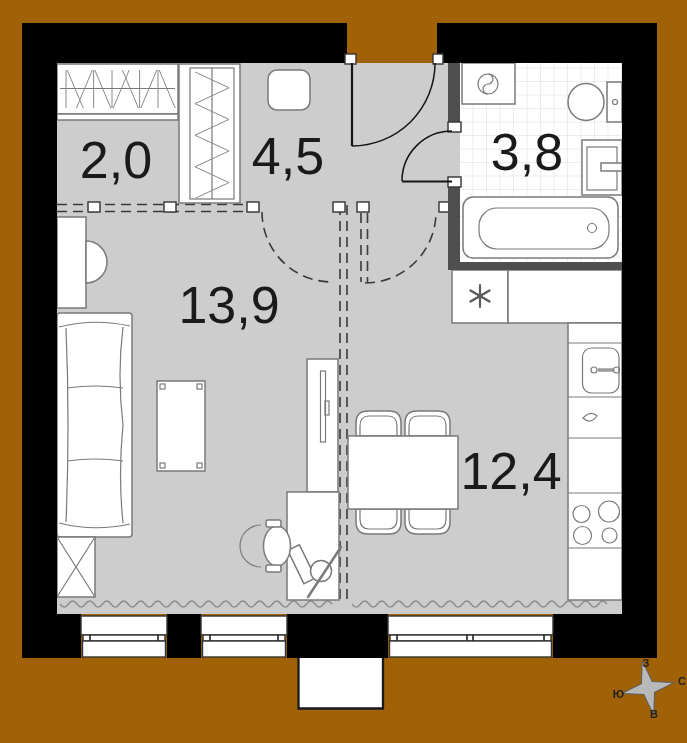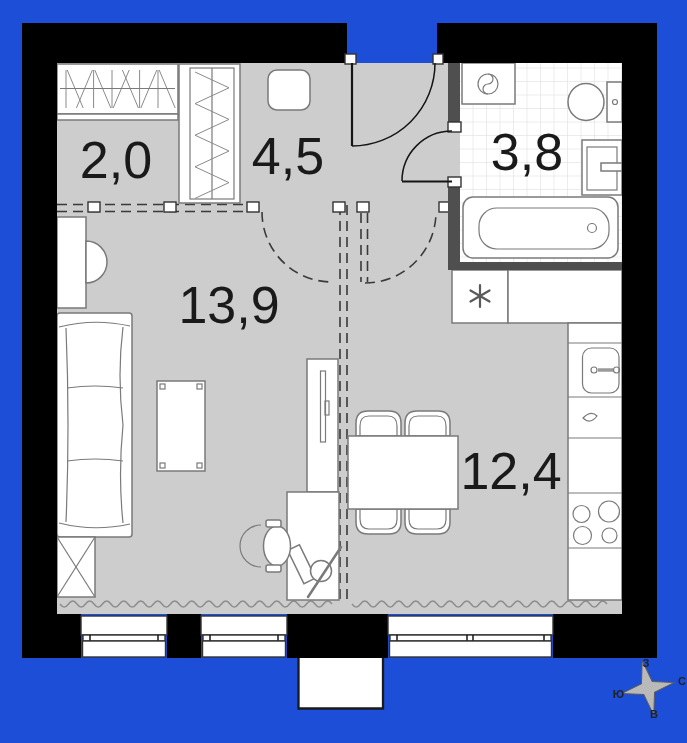--- a/index.html
+++ b/index.html
@@ -1,16 +1,16 @@
 <!DOCTYPE html>
 <html style="--wall: #000000; --partition: #4f4f4f; --floor: #cdcdcd; --outline: #7a7a7a; --label: #1a1a1a; --tile: #dadada; --dash: #3a3a3a; --compass: #b9b9b9;"><head>
 <meta charset="utf-8">
 <style>
   html,body{margin:0;padding:0;background:#fff;}
-  #stage{position:relative;width:687px;height:743px;background:#1d4ed8;overflow:hidden;
+  #stage{position:relative;width:687px;height:743px;background:#a16207;overflow:hidden;
          font-family:"Liberation Sans",sans-serif;}
   svg{position:absolute;left:0;top:0;}
   .wall{fill:var(--wall,#000);}
   .part{fill:var(--partition,#4f4f4f);}
   .floor{fill:var(--floor,#cfcfcf);}
   .furn{fill:#fff;stroke:var(--outline,#7a7a7a);stroke-width:1.5;}
   .thin{fill:none;stroke:var(--outline,#7a7a7a);stroke-width:1.2;}
   .bl{fill:none;stroke:#151515;stroke-width:1.5;}
   .leaf{stroke:#151515;stroke-width:2.2;fill:none;}
   .dsh{stroke:var(--dash,#3a3a3a);fill:none;stroke-width:1.6;stroke-dasharray:10 6;}

